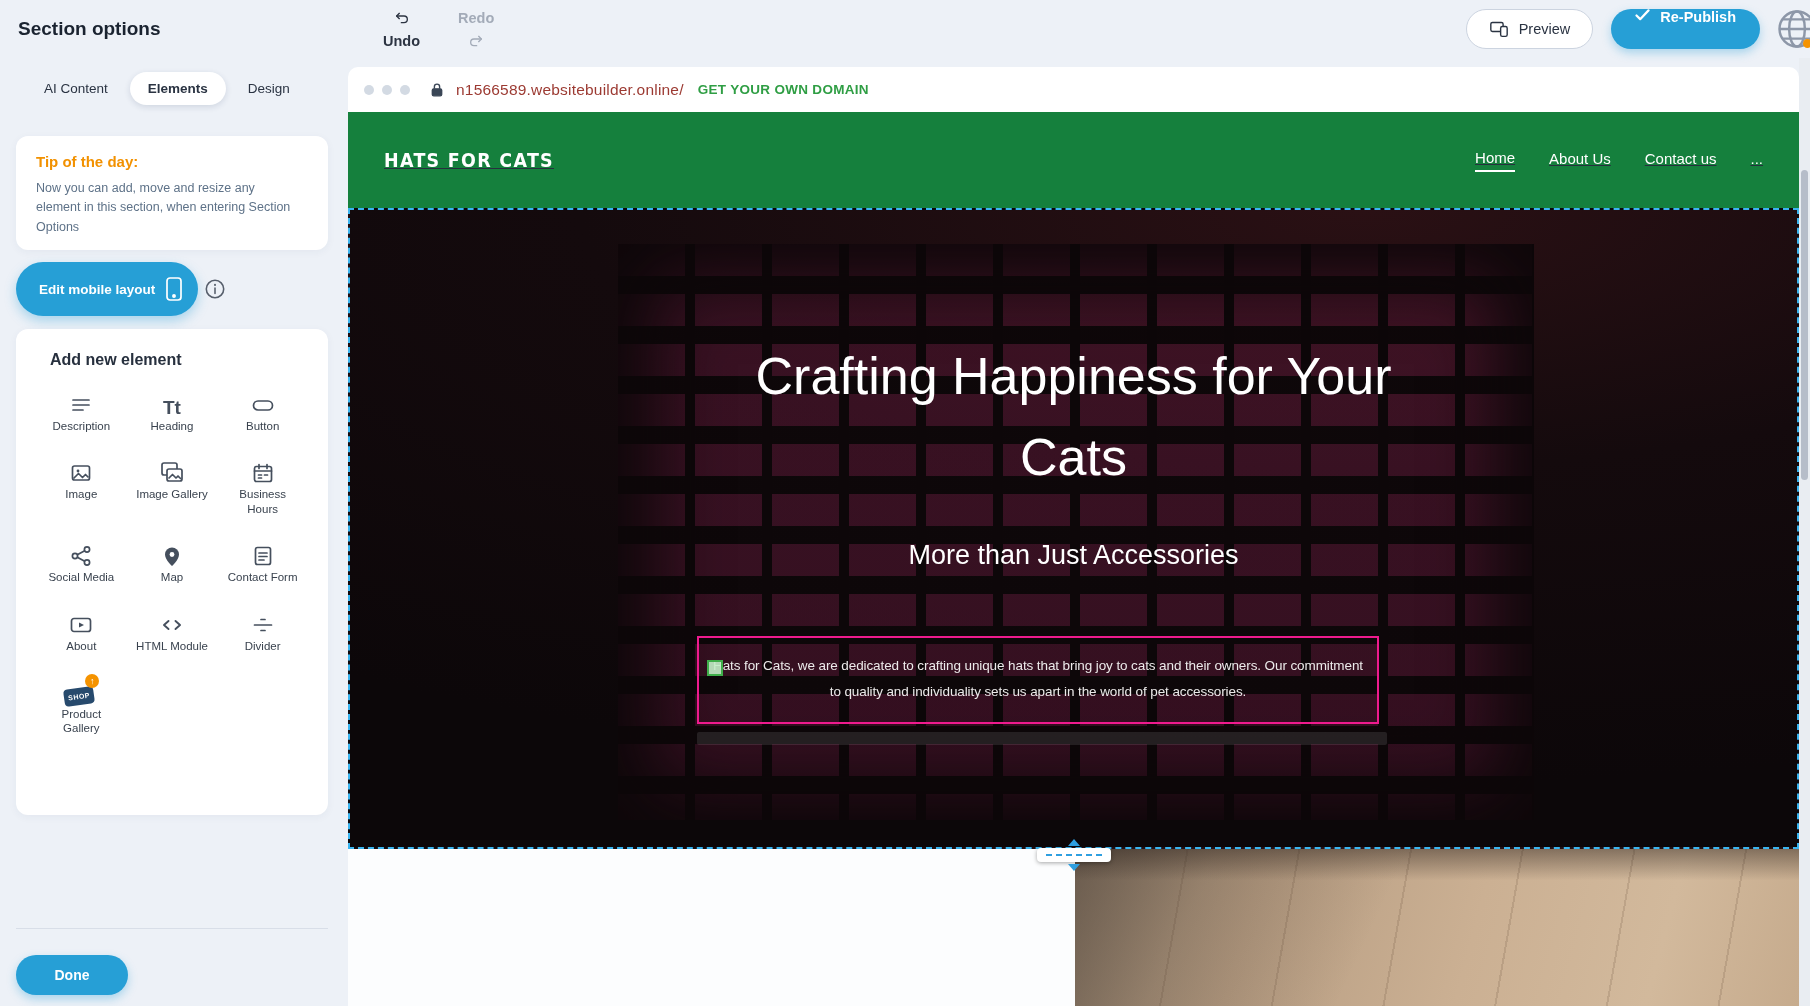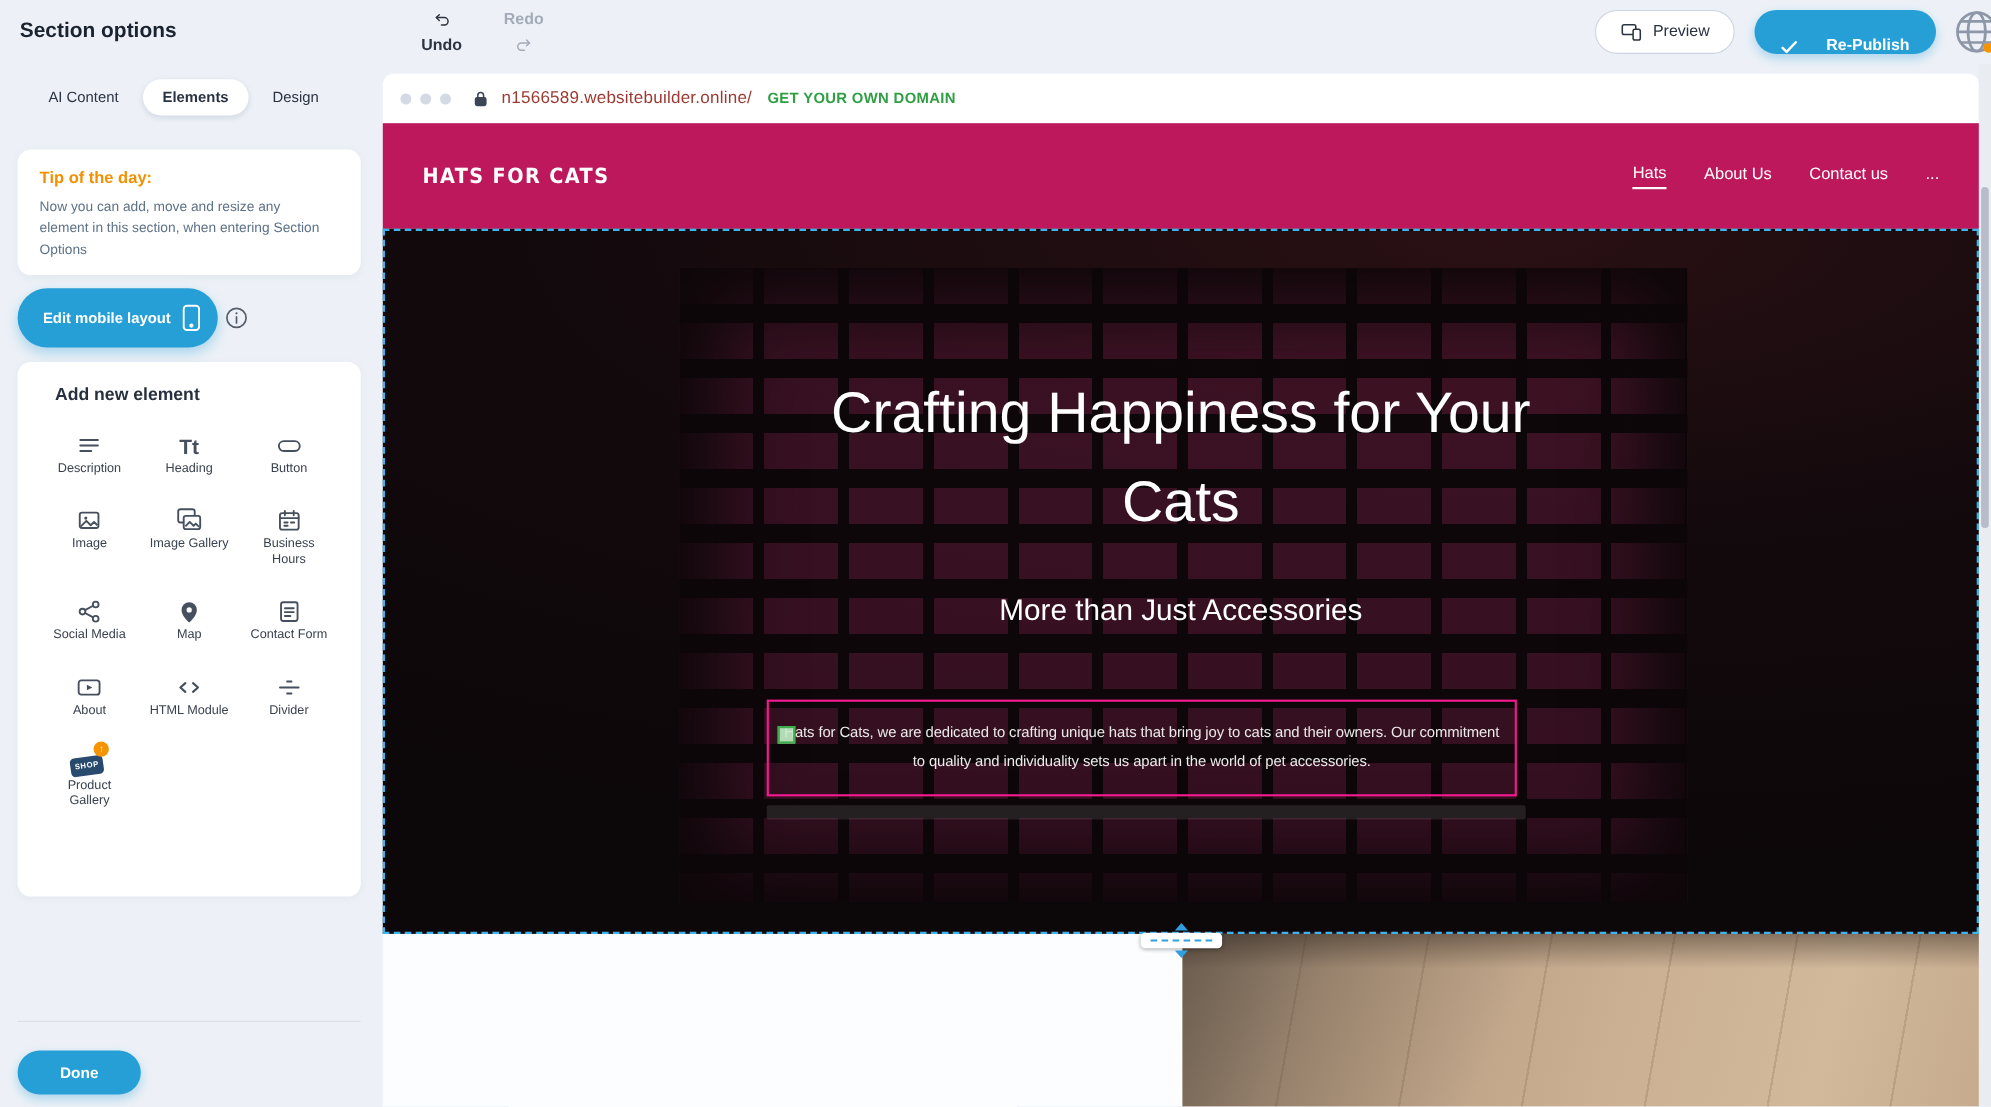--- a/index.html
+++ b/index.html
@@ -16,21 +16,21 @@
   .topbar { position:absolute; left:0; top:0; right:0; height:58px; }
   .topbar-title { position:absolute; left:18px; top:0; line-height:58px; font-size:19px; font-weight:bold; color:#1a2330; }
   .history { position:absolute; left:383px; top:0; height:58px; display:flex; align-items:center; gap:38px; }
   .hist-btn { display:flex; align-items:center; gap:7px; font-size:14.5px; cursor:pointer;flex-direction:column; }
   .hist-btn.undo { color:#2c3442; font-weight:bold; }
   .hist-btn.redo { color:#a3abb8; font-weight:bold; }
   .top-right { position:absolute; right:50px; top:9px; display:flex; align-items:center; gap:18px; }
   .btn-preview { height:40px; padding:0 22px; border-radius:20px; background:#fff; border:1px solid #ccd4e0;
     display:flex; align-items:center; gap:10px; font-size:14.5px; color:#2a3342; cursor:pointer; }
   .btn-republish { height:40px; padding:0 24px; border-radius:20px; background:#269fd6; border:none; color:#fff;
-    display:flex; align-items:flex-end; gap:26px; font-size:14.5px; font-weight:bold; cursor:pointer;
+    display:flex; align-items:flex-start; gap:10px; font-size:14.5px; font-weight:bold; cursor:pointer;
     box-shadow:0 4px 10px rgba(38,159,214,0.35); }
   .globe { position:absolute; right:-8px; top:8px; width:42px; height:42px; }
   .globe .dot { position:absolute; right:6px; bottom:2px; width:9px; height:9px; border-radius:50%; background:#f59300; }
 
   
   .sidebar { position:absolute; left:0; top:58px; width:348px; bottom:0;padding-left:30px; }
   .tabs { position:absolute; left:26px; top:14px; display:flex; gap:4px; align-items:center; }
   .tab { padding:9px 18px; border-radius:18px; font-size:13.5px; color:#2a3342; cursor:pointer; }
   .tab.active { background:#fff; box-shadow:0 2px 6px rgba(30,50,90,0.14); font-weight:bold; }
 
@@ -69,21 +69,21 @@
   .canvas { position:absolute; left:348px; top:58px; width:1451px; bottom:0; }
   .chrome { margin-top:9px; height:45px; background:#fff; border-radius:10px 10px 0 0;
     display:flex; align-items:center; padding:0 16px; }
   .chrome-dots { display:flex; gap:8px; }
   .chrome-dots span { width:10px; height:10px; border-radius:50%; background:#d3dae3; }
   .lock { margin-left:20px; }
   .url { margin-left:12px; font-size:15.5px; color:#9c3a32; letter-spacing:0.2px; }
   .domain-cta { margin-left:14px; font-size:13.5px; font-weight:bold; color:#2f9e44; letter-spacing:0.3px; cursor:pointer; }
 
   
-  .site-header { height:96px; background:#be185d; display:flex; align-items:center; padding:14px 36px; }
+  .site-header { height:96px; background:#15803d; display:flex; align-items:center; padding:14px 36px;text-decoration:underline; }
   .logo { font-family:"DejaVu Sans", sans-serif; font-weight:bold; font-size:19px; color:#fff;
     letter-spacing:1.4px; text-transform:uppercase; transform:scaleX(0.92); transform-origin:left center; }
   .site-nav { margin-left:auto; display:flex; align-items:center; gap:34px; }
   .nav-item { color:#fff; font-size:15px; cursor:pointer; padding-bottom:4px; }
   .nav-item.active { border-bottom:2px solid #fff; }
 
   
   .hero { position:relative; height:641px;
     background:radial-gradient(120% 90% at 70% 0%, #2a1014 0%, #140a0d 45%, #0c0709 100%);
     border:2px dashed #3ab5f0; }
@@ -366,21 +366,21 @@
         <path d="M7.5 11V7.5a4.5 4.5 0 0 1 9 0V11"></path>
       </svg>
     </span>
     <span class="url">n1566589.websitebuilder.online/</span>
     <span class="domain-cta">GET YOUR OWN DOMAIN</span>
   </div>
 
   <div class="site-header">
     <div class="logo">HATS FOR CATS</div>
     <nav class="site-nav">
-      <span class="nav-item active">Hats</span>
+      <span class="nav-item active">Home</span>
       <span class="nav-item">About Us</span>
       <span class="nav-item">Contact us</span>
       <span class="nav-item">...</span>
     </nav>
   </div>
 
   <section class="hero">
     <div class="hero-tiles"></div>
 
     <h1 class="hero-heading">

